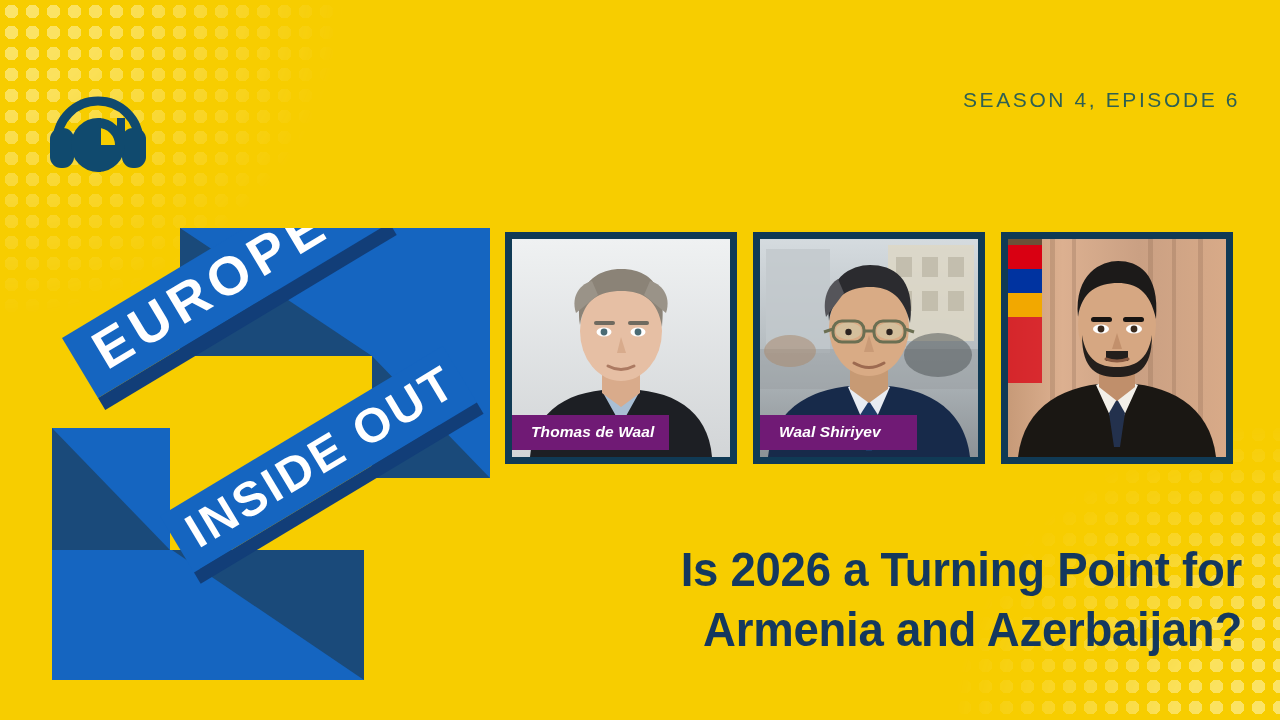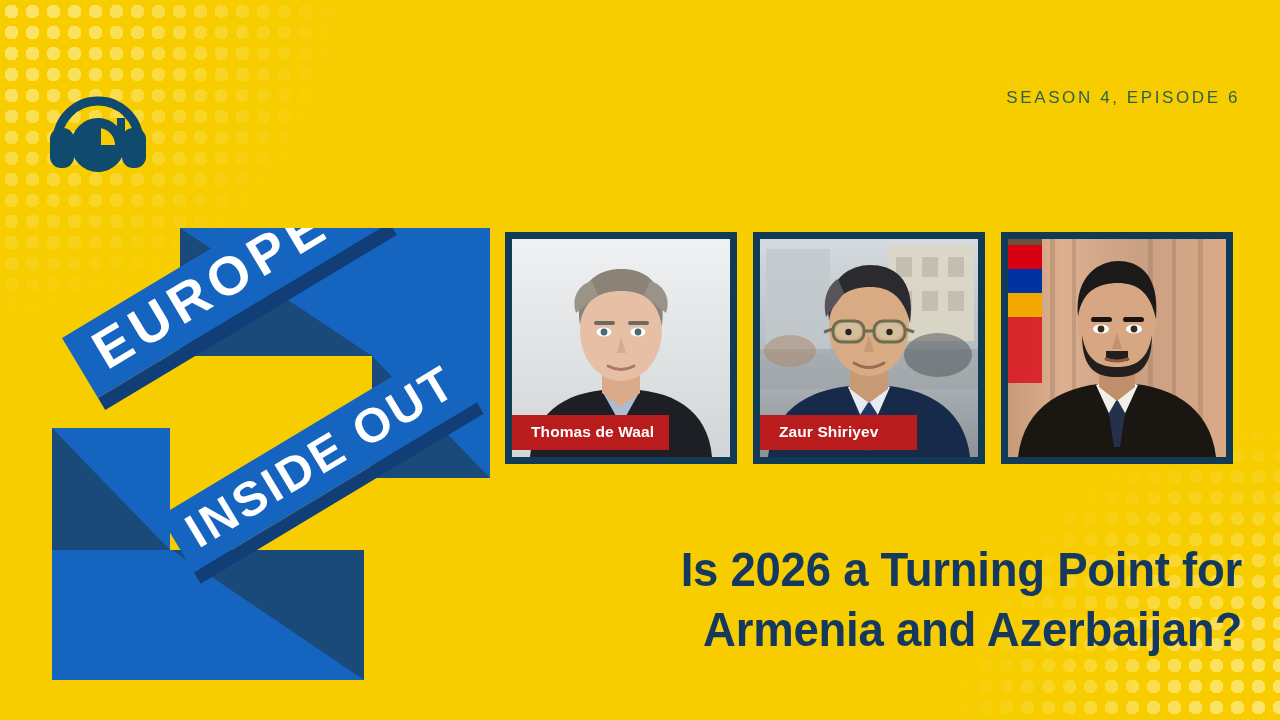--- a/index.html
+++ b/index.html
@@ -50,21 +50,21 @@
     left: 45px;
     width: 106px;
     height: 92px;
   }
 
   
   .season-episode {
     position: absolute;
     top: 88px;
     right: 40px;
-    font-size: 17px;
+    font-size: 21px;
     letter-spacing: 2.6px;
     font-weight: 400;
     color: #2F6052;
     white-space: nowrap;
   }
 
   
   .ribbon-logo {
     position: absolute;
     left: 42px;
@@ -92,29 +92,30 @@
   .guest-photo {
     position: absolute;
     inset: 0;
     overflow: hidden;
   }
   .guest-name {
     position: absolute;
     left: 0;
     bottom: 7px;
     width: 72%;
-    background: #b91c1c;
+    background: #701a75;
     color: #ffffff;
     font-size: 15.5px;
     font-weight: bold;
     letter-spacing: 0.1px;
     padding: 8px 6px 9px 19px;
     white-space: nowrap;
     overflow: hidden;
     text-overflow: ellipsis;
+    font-style: italic;
   }
 
   
   .episode-title {
     position: absolute;
     right: 38px;
     top: 540px;
     width: 620px;
     text-align: right;
     color: #14385E;
@@ -272,21 +273,21 @@
           </g>
           <ellipse cx="88.5" cy="92" rx="13" ry="8.5" fill="#cfd6b8" opacity="0.45"></ellipse>
           <ellipse cx="129.5" cy="92" rx="13" ry="8.5" fill="#cfd6b8" opacity="0.45"></ellipse>
           <circle cx="88.5" cy="93" r="3.2" fill="#2b2320"></circle>
           <circle cx="129.5" cy="93" r="3.2" fill="#2b2320"></circle>
 
           <path d="M109 96 L104 113 h10 z" fill="#c99a76"></path>
           <path d="M94 124 Q109 133 124 124" stroke="#9d6a50" stroke-width="3" fill="none" stroke-linecap="round"></path>
         </svg>
       </div>
-      <div class="guest-name">Zaur Shiriyev</div>
+      <div class="guest-name">Waal Shiriyev</div>
     </div>
 
     <div class="guest-card">
       <div class="guest-photo">
         <svg viewBox="0 0 218 218" width="218" height="218" preserveAspectRatio="xMidYMid slice" aria-hidden="true">
           <defs>
             <linearGradient id="g3bg" x1="0" y1="0" x2="1" y2="0">
               <stop offset="0%" stop-color="#c79a78"></stop>
               <stop offset="25%" stop-color="#dcb090"></stop>
               <stop offset="60%" stop-color="#caa083"></stop>

